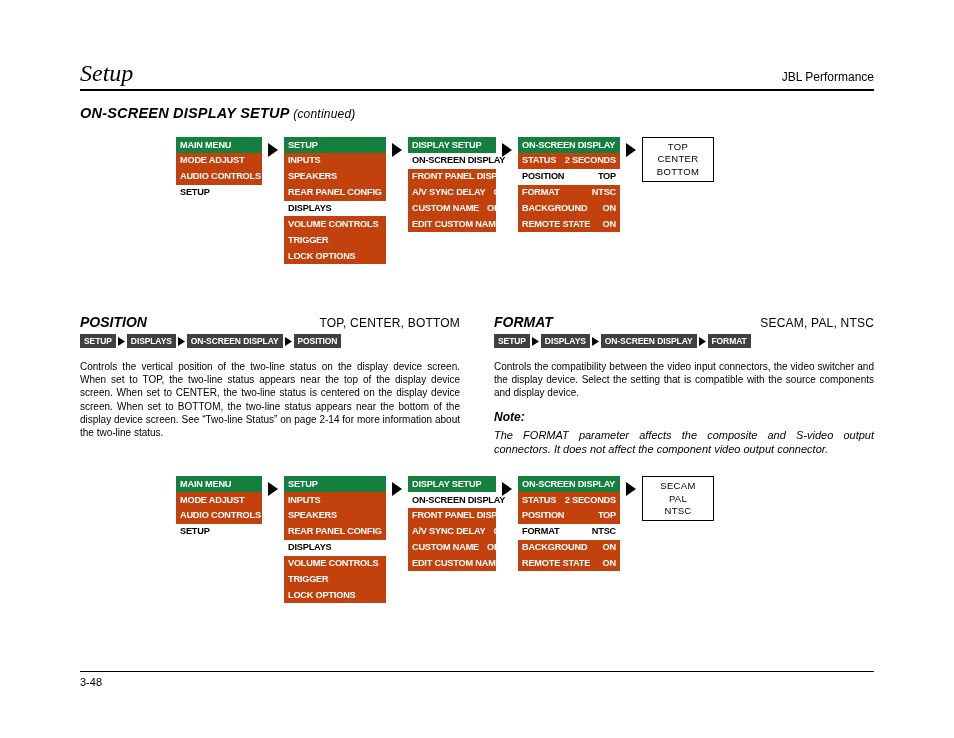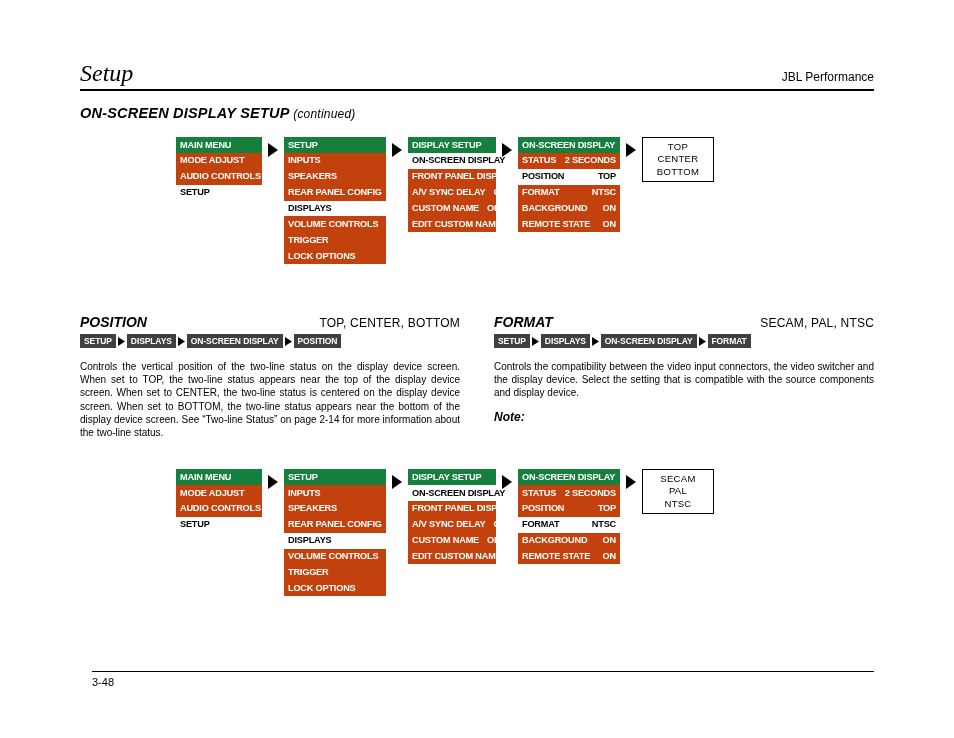--- a/index.html
+++ b/index.html
@@ -146,21 +146,21 @@
     margin-bottom: 4px;
   }
   .note-text {
     font-style: italic;
     font-size: 11px;
     line-height: 1.3;
     text-align: justify;
   }
   .footer {
     position: absolute;
-    left: 92px;
+    left: 80px;
     right: 80px;
     bottom: 50px;
     display:flex;
     flex-direction:column;
     gap:4px;
   }
   .footer-line{
     border-top:1px solid #000;
   }
   .footer-num{
@@ -293,20 +293,21 @@
               <polygon points="0,0 7,4.5 0,9" fill="#000"></polygon>
             </svg></span>
         <span class="bc-box">ON-SCREEN DISPLAY</span>
         <span class="bc-arrow"><svg viewBox="0 0 7 9">
               <polygon points="0,0 7,4.5 0,9" fill="#000"></polygon>
             </svg></span>
         <span class="bc-box">FORMAT</span>
       </div>
       <div class="body-text">Controls the compatibility between the video input connectors, the video switcher and the display device. Select the setting that is compatible with the source components and display device.</div>
       <div class="note-label">Note:</div>
+      <div class="note-text">The FORMAT parameter affects the composite and S-video output connectors. It does not affect the component video output connector.</div>
     </div>
   </div>
 
   <div class="nav-row nav-row2">
     <div class="menu-box w1">
       <div class="hd">MAIN MENU</div>
       <div class="row">MODE ADJUST</div>
       <div class="row">AUDIO CONTROLS</div>
       <div class="row sel">SETUP</div>
     </div>

